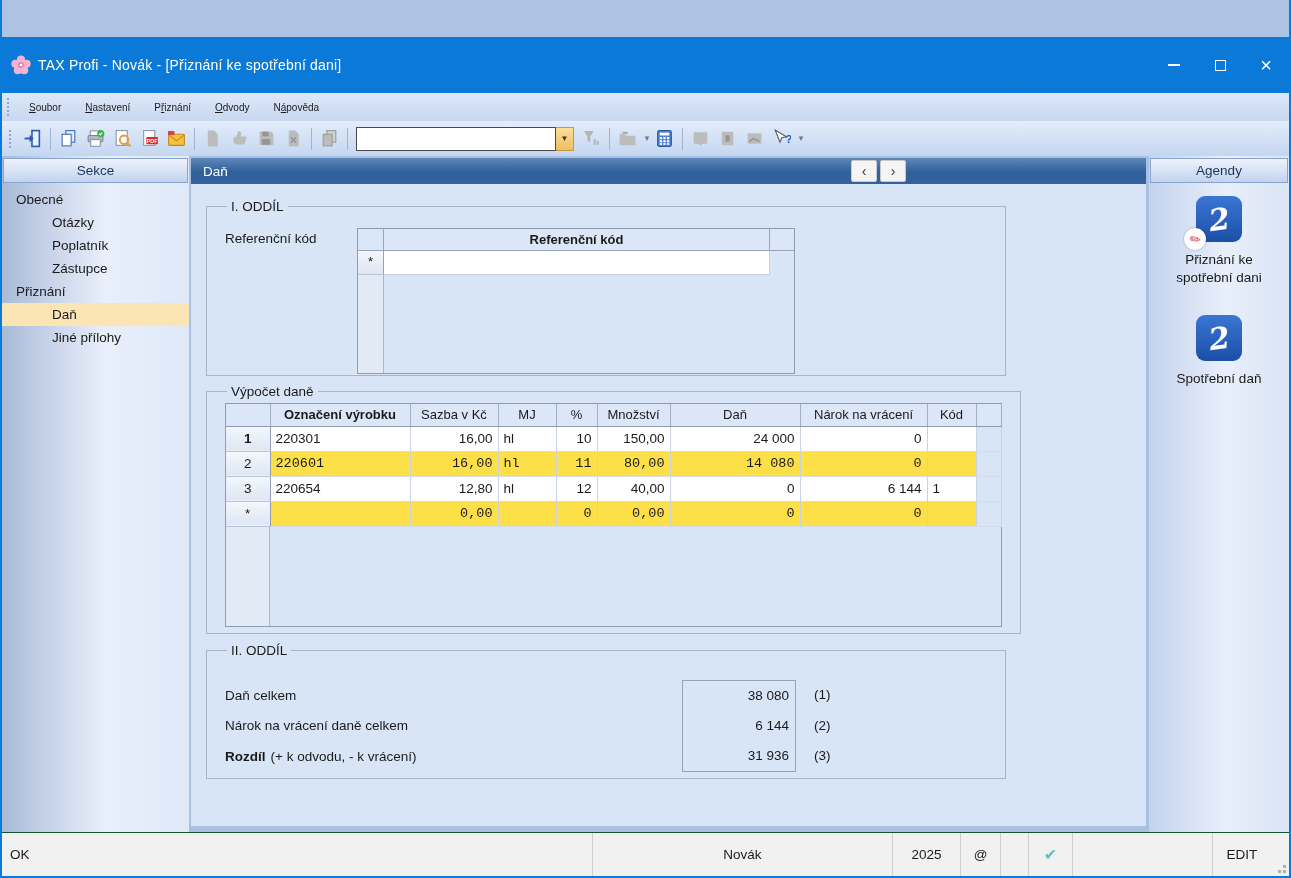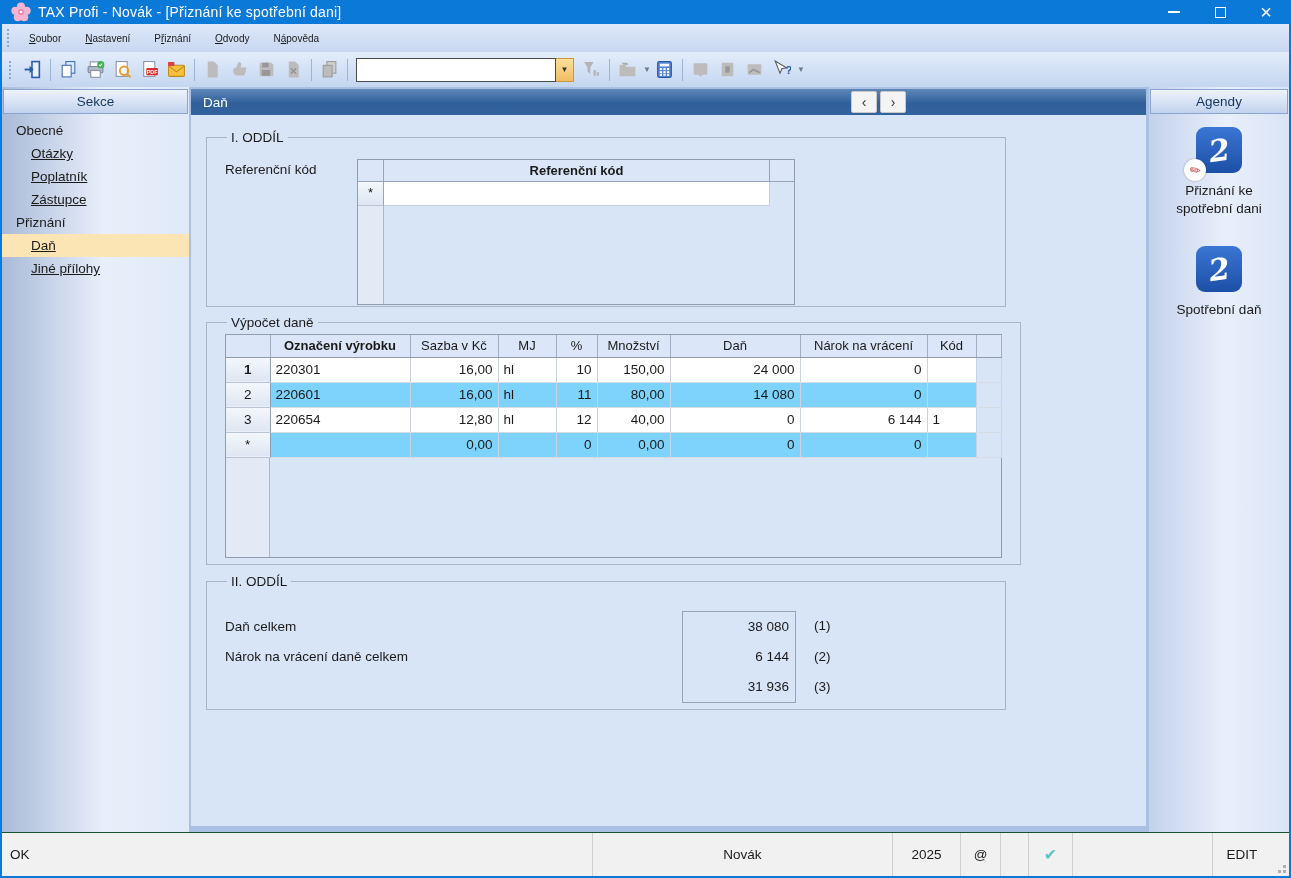--- a/index.html
+++ b/index.html
@@ -3,21 +3,21 @@
 <meta charset="utf-8">
 <style>
   * { margin:0; padding:0; box-sizing:border-box; }
   html,body { width:1291px; height:878px; overflow:hidden;
     font-family:"Liberation Sans", sans-serif; font-size:13px; color:#1a1a1a; }
   .window { width:1291px; height:878px; display:flex; flex-direction:column;
     border-left:2px solid #0b79d7; border-right:2px solid #0b79d7; border-bottom:2px solid #0b79d7;
     background:#aec3e4; }
 
   
-  .titlebar { height:24px; background:#0b79d7; display:flex; align-items:center; flex:0 0 auto; }
+  .titlebar { height:56px; background:#0b79d7; display:flex; align-items:center; flex:0 0 auto;margin-top:37px; }
   .app-icon { width:22px; height:20px; margin:0 6px 0 8px; display:flex; align-items:center; }
   .title-text { color:#fff; font-size:14px; letter-spacing:.2px; }
   .win-controls { margin-left:auto; display:flex; height:100%; }
   .win-btn { width:46px; height:100%; display:flex; align-items:center; justify-content:center; color:#fff; cursor:default; }
   .min-glyph { width:12px; height:0; border-bottom:2px solid #fff; display:inline-block; }
   .max-glyph { width:11px; height:11px; border:1.5px solid #fff; display:inline-block; }
   .close-glyph { font-size:20px; line-height:20px; }
 
   
   .menubar { height:28px; background:linear-gradient(#dde8f9,#c8d8f1); display:flex; align-items:center; flex:0 0 auto; }
@@ -38,21 +38,21 @@
   
   .workspace { flex:1; display:flex; background:#a9c0e2; min-height:0; }
   .panel-header { height:25px; margin:2px 1px 1px 1px; border:1px solid #8aa4d2;
     background:linear-gradient(#eef3fc,#c2d3ee); display:flex; align-items:center; justify-content:center;
     color:#17365d; font-size:13.5px; }
 
   .sidebar-left { width:187px; flex:0 0 auto; background:linear-gradient(90deg,#a9bbd8,#e9effb 55%,#dfe9f8); display:flex; flex-direction:column; }
   .nav-list { padding-top:4px; }
   .nav-item { height:23px; line-height:23px; font-size:13.5px; cursor:default; }
   .nav-item.lvl0 { padding-left:14px; }
-  .nav-item.lvl1 { padding-left:29px;text-decoration:underline; }
+  .nav-item.lvl1 { padding-left:50px; }
   .nav-item.selected { background:#fbe5b5; }
 
   .main { flex:1; display:flex; flex-direction:column; margin:2px 3px 6px 2px; min-width:0; }
   .main-header { height:26px; background:linear-gradient(#5e88b9,#305f9a 55%,#33639e);
     color:#fff; display:flex; align-items:center; padding-left:12px; font-size:13.5px; position:relative; flex:0 0 auto; }
   .hdr-nav { position:absolute; right:240px; top:2px; display:flex; gap:3px; }
   .hdr-nav .nav-btn { width:26px; height:22px; background:#f4f4f4; border:1px solid #c9c9c9; border-radius:2px;
     color:#333; font-size:14px; display:flex; align-items:center; justify-content:center; cursor:default; }
   .main-body { flex:1; background:#d8e5f7; padding:15px 16px 0 15px; overflow:hidden; }
 
@@ -81,21 +81,21 @@
   
   .tax-grid { width:777px; height:224px; border:1px solid #8f9dae; background:#d8e5f7; position:relative; margin-top:4px; }
   .tax-strip { position:absolute; left:0; top:0; bottom:0; width:44px; background:#e2eaf6; border-right:1px solid #aab8cc; }
   table.tax { border-collapse:collapse; table-layout:fixed; position:relative; width:775px; }
   table.tax th { height:22px; background:#dbe7f9; border-right:1px solid #a2afc2; border-bottom:1px solid #8f9dae;
     font-weight:normal; font-size:13px; text-align:center; overflow:hidden; white-space:nowrap; }
   table.tax th.b { font-weight:bold; }
   table.tax td { height:25px; border-right:1px solid #c9d3e2; border-bottom:1px solid #d6dce6;
     font-size:13.5px; overflow:hidden; white-space:nowrap; padding:0 5px; }
   table.tax tr.row-a td.c { background:#fff; }
-  table.tax tr.row-b td.c { background:#7dd3fc; }
+  table.tax tr.row-b td.c { background:#fde047;font-family:Liberation Mono, monospace; }
   table.tax td.sel { background:linear-gradient(#f4f7fc,#dde6f3); border-right:1px solid #8f9dae; border-bottom:1px solid #b9c4d4;
     text-align:center; padding:0; }
   table.tax td.sel.cur { font-weight:bold; }
   table.tax .num { text-align:right; }
   table.tax .txt { text-align:left; }
 
   
   .sum-grid { display:grid; grid-template-columns:457px 114px 60px; margin-top:22px; }
   .sum-label { height:30px; display:flex; align-items:center; font-size:13.5px; }
   .sum-label b { margin-right:5px; }
@@ -445,20 +445,24 @@
             </tbody>
               </table>
           </div>
         </fieldset>
 
         <fieldset class="fs fs3">
           <legend>II. ODDÍL</legend>
           <div class="sum-grid">
             <div class="sum-label" style="grid-row:1">Daň celkem</div>
             <div class="sum-label" style="grid-row:2">Nárok na vrácení daně celkem</div>
+            <div class="sum-label" style="grid-row:3">
+              <b>Rozdíl</b>
+              <span>(+ k odvodu, - k vrácení)</span>
+            </div>
             <div class="sum-box">
               <div class="sum-val">38 080</div>
               <div class="sum-val">6 144</div>
               <div class="sum-val">31 936</div>
             </div>
             <div class="sum-num" style="grid-row:1;grid-column:3">(1)</div>
             <div class="sum-num" style="grid-row:2;grid-column:3">(2)</div>
             <div class="sum-num" style="grid-row:3;grid-column:3">(3)</div>
           </div>
         </fieldset>

